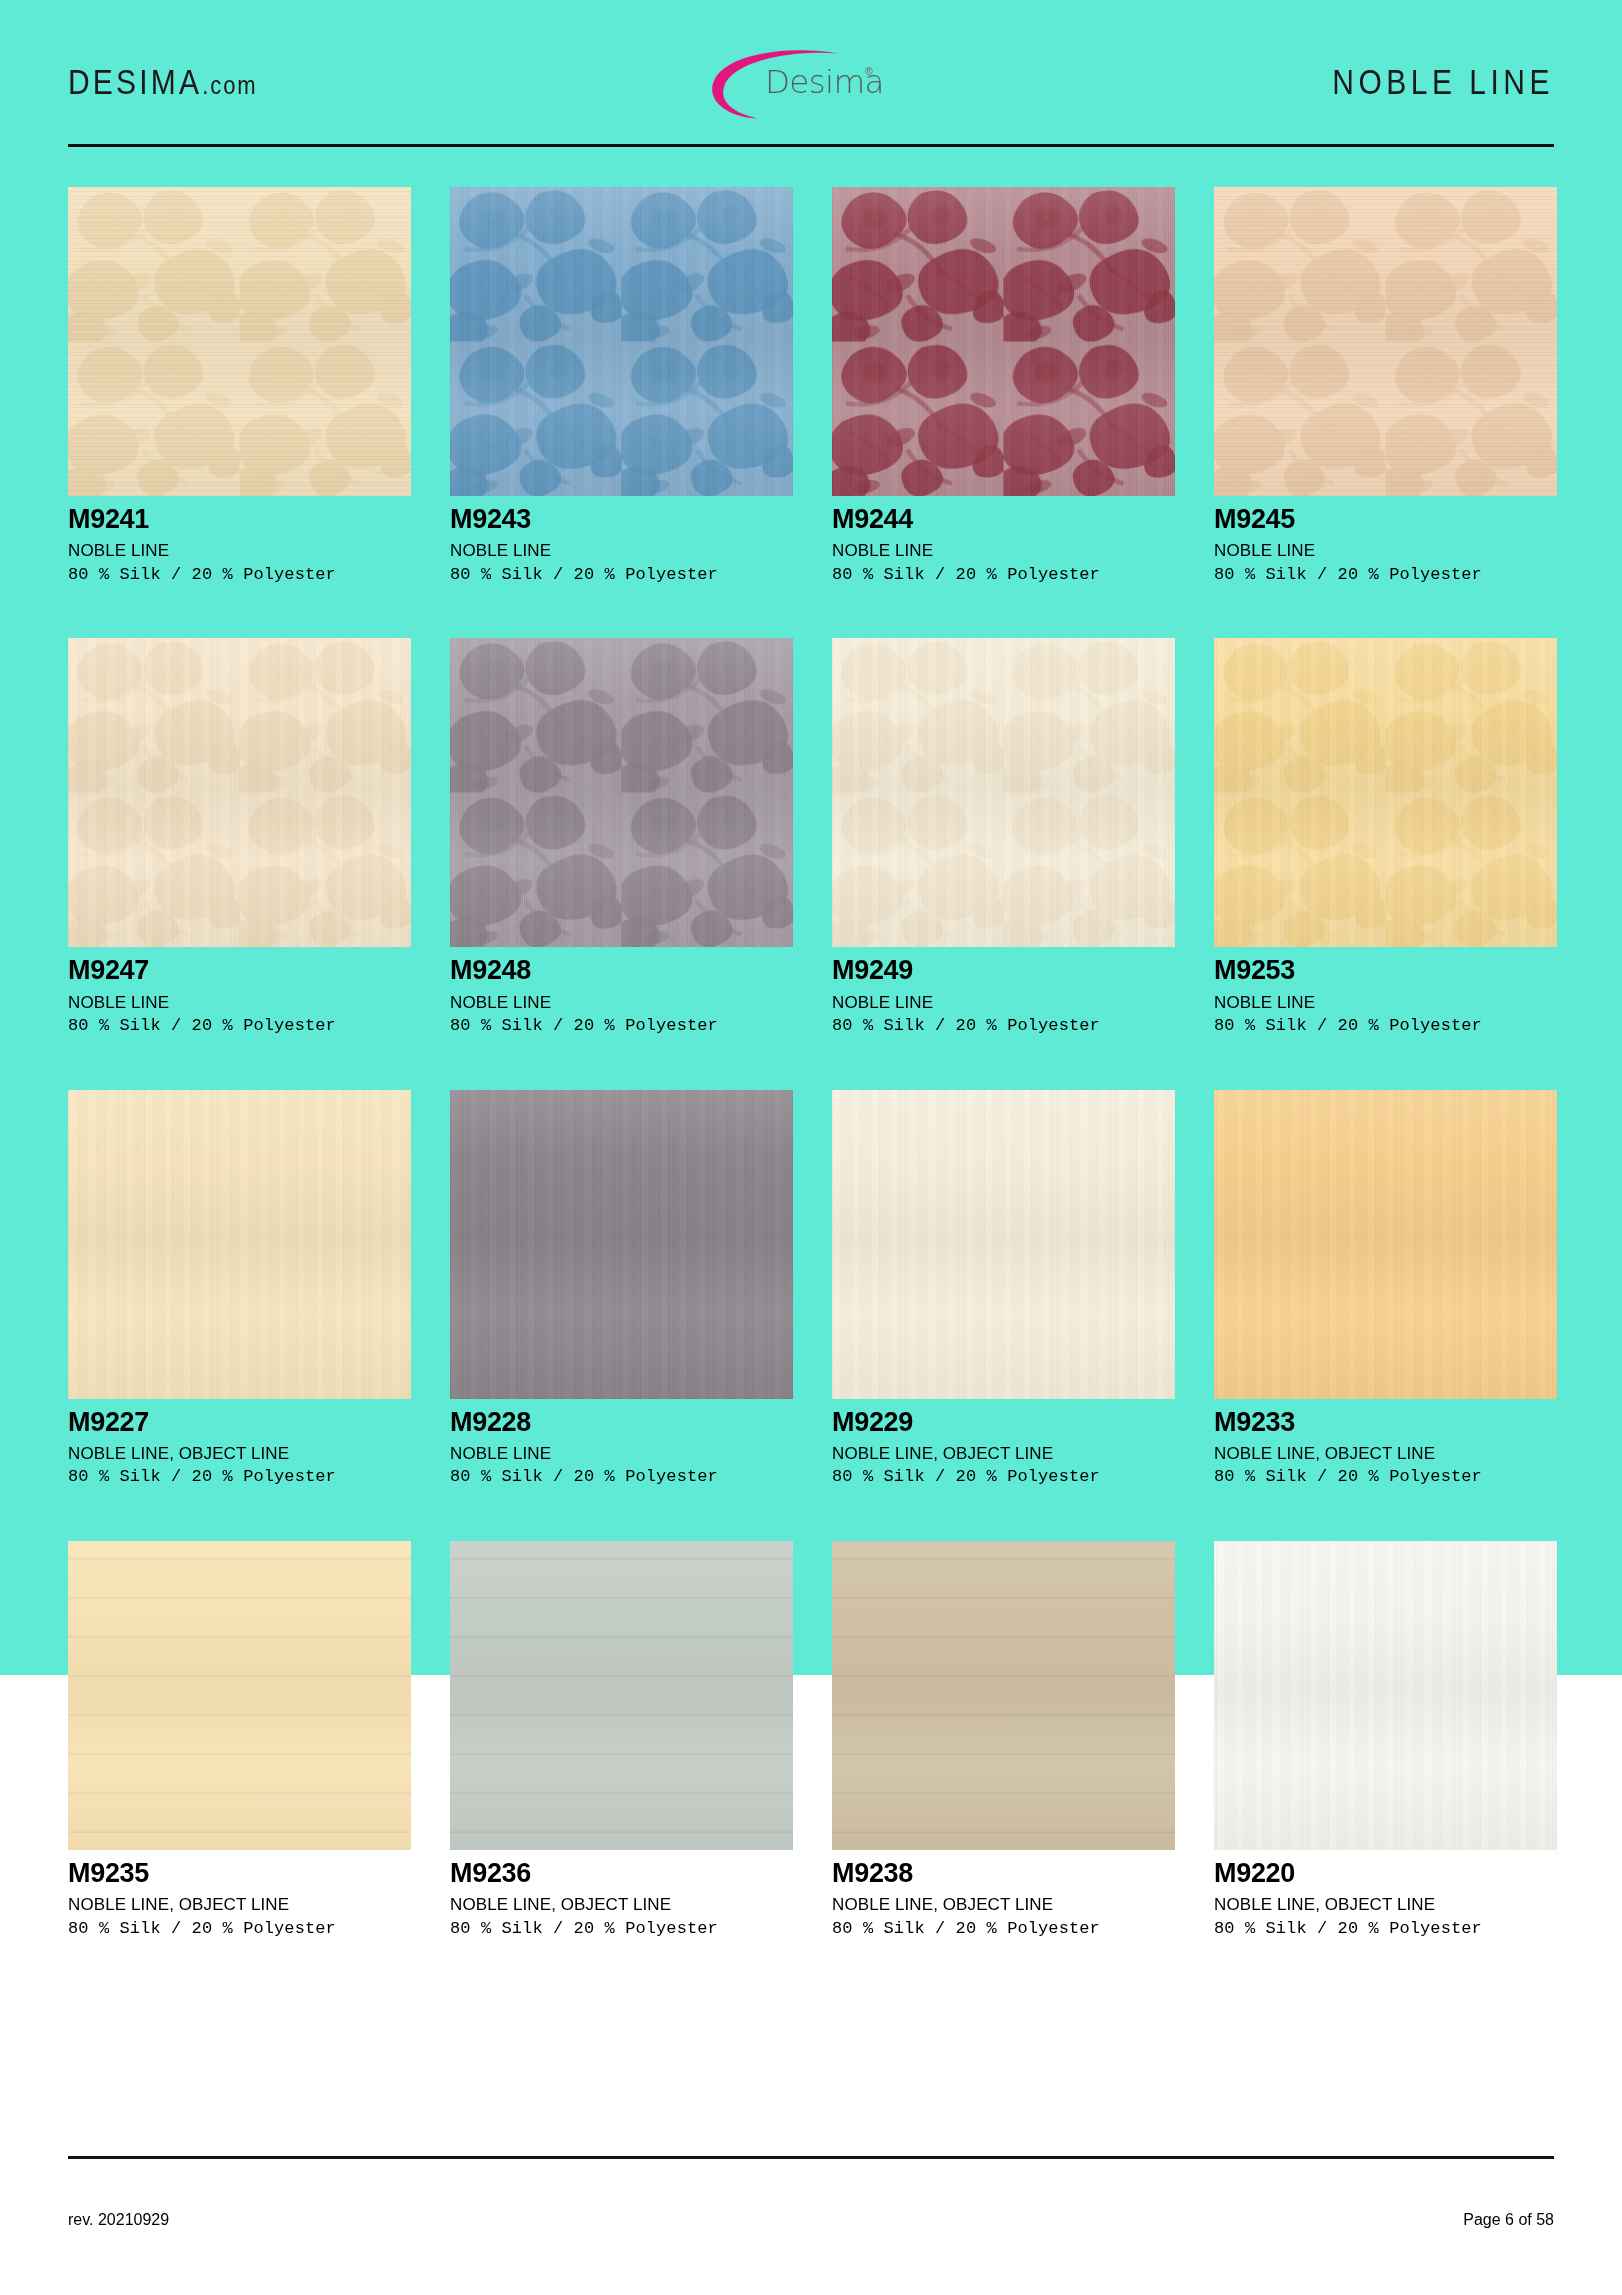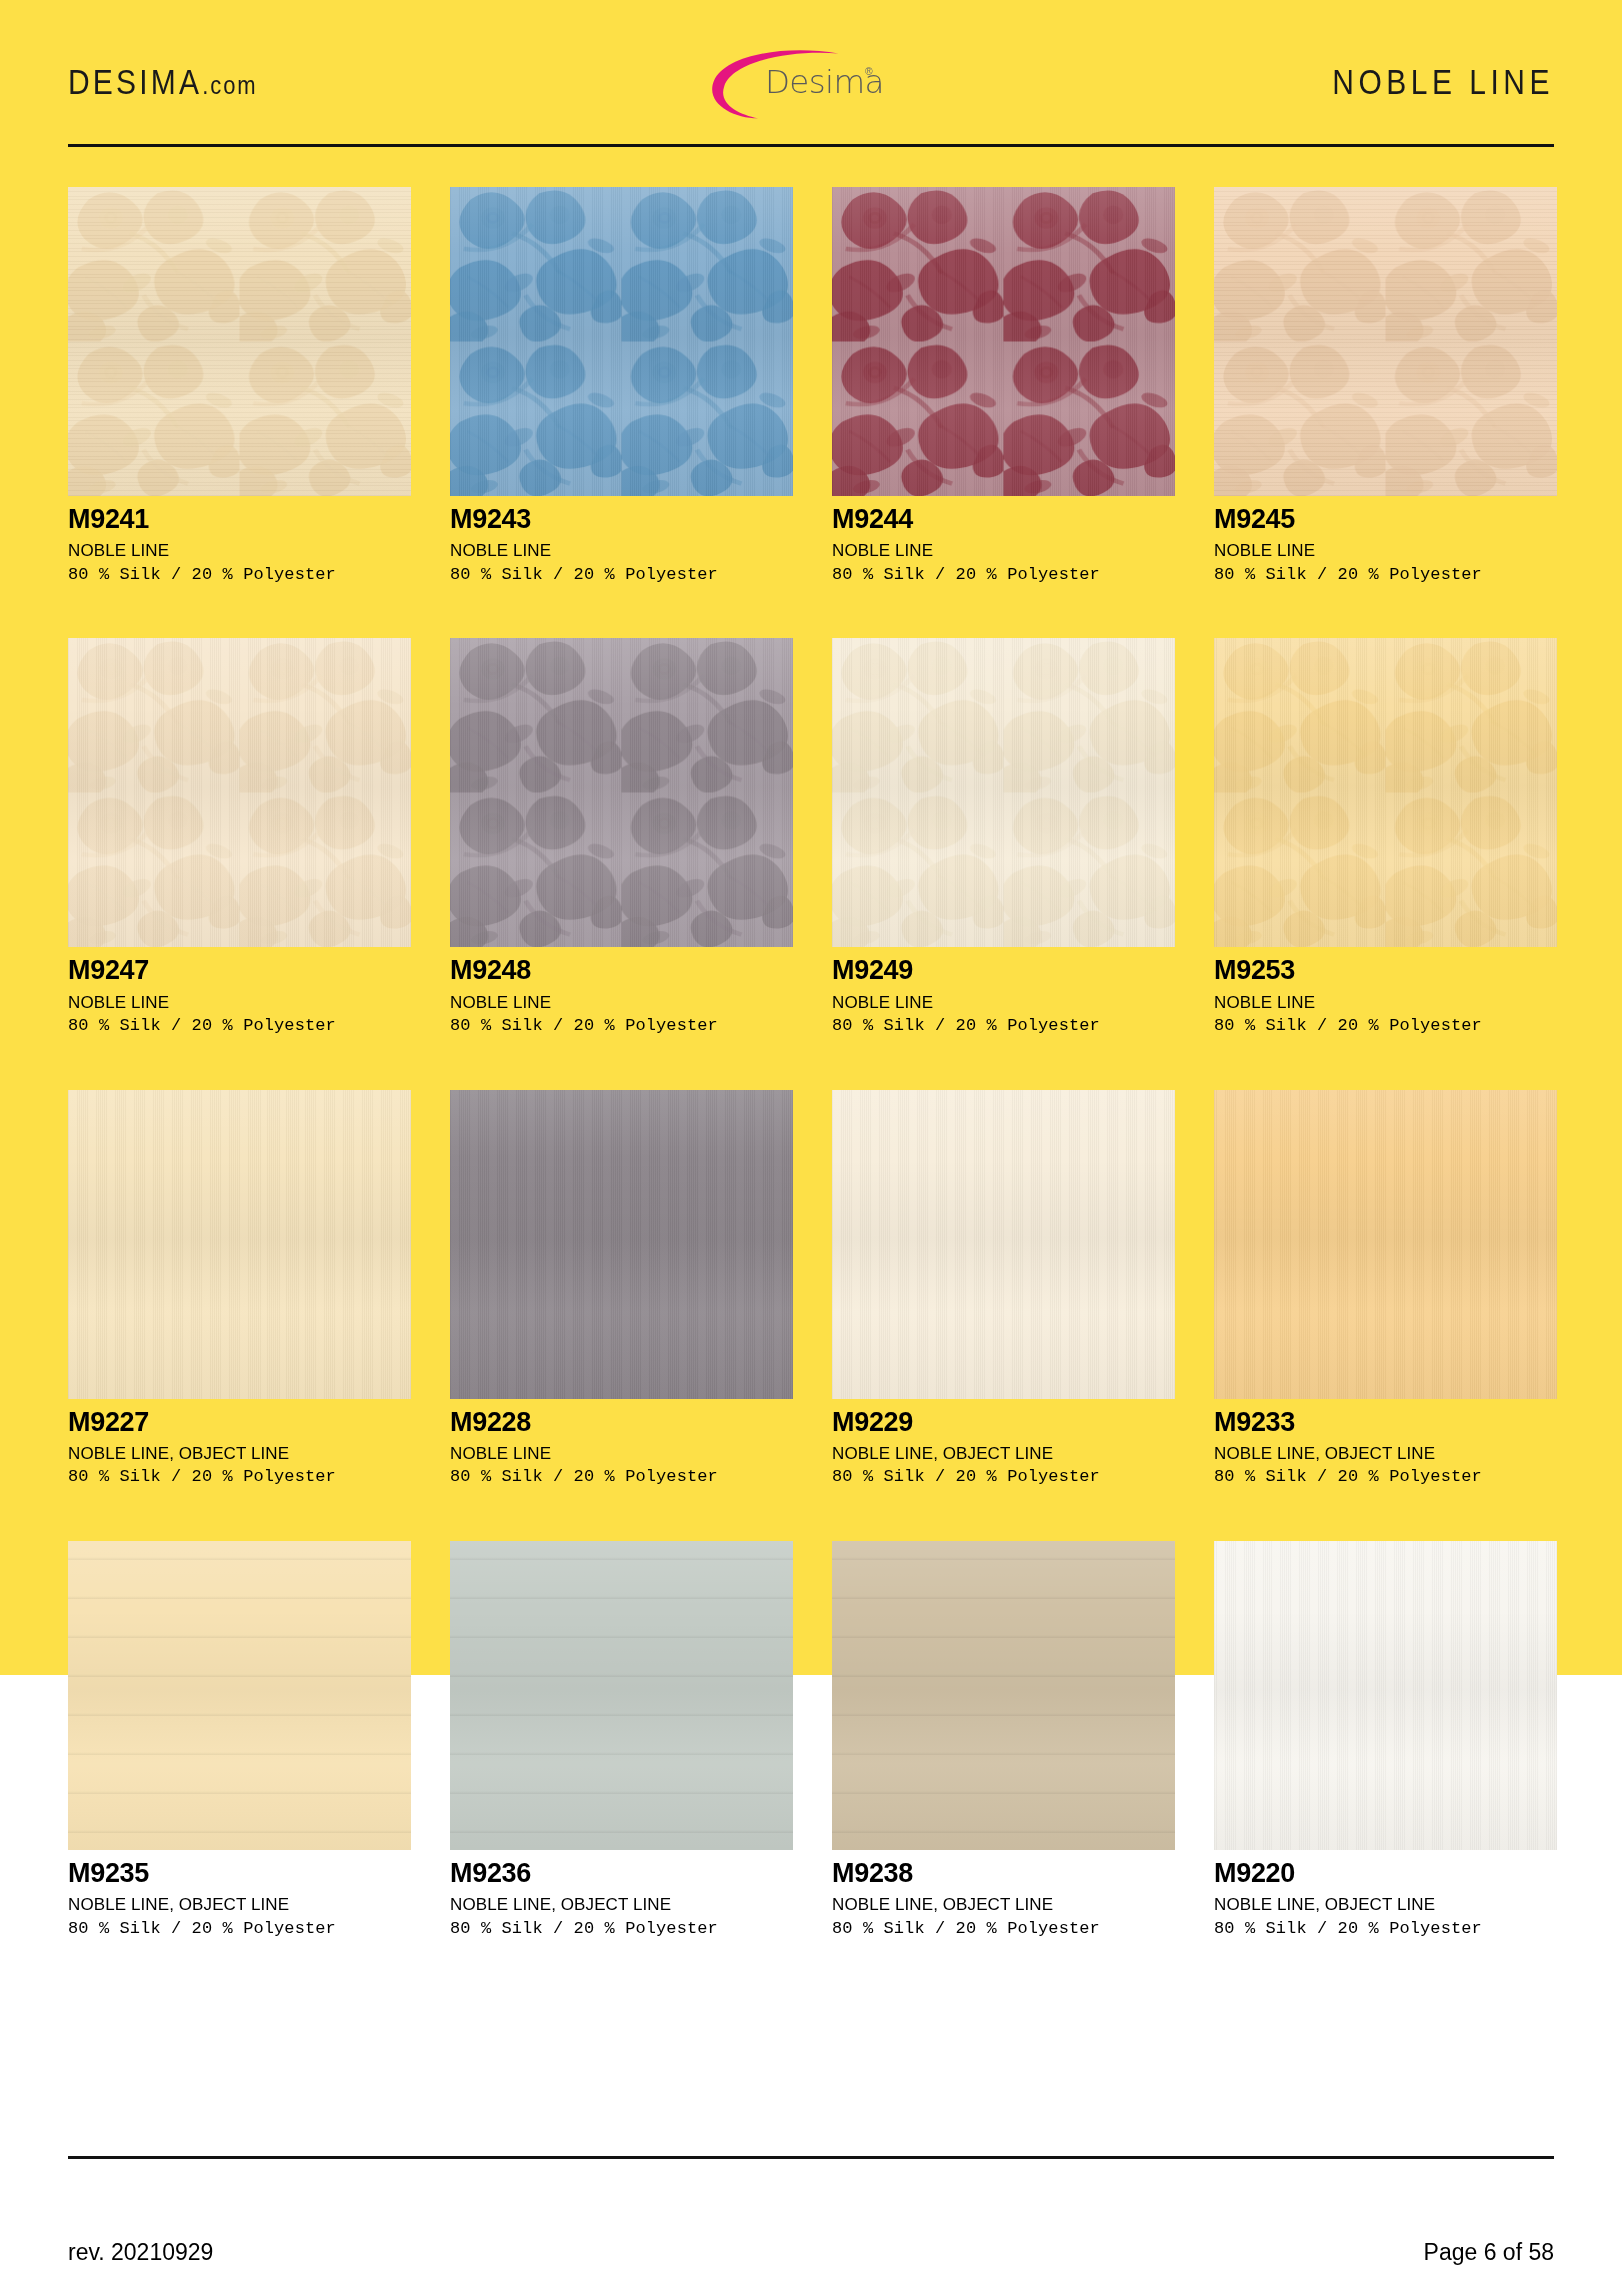--- a/index.html
+++ b/index.html
@@ -5,21 +5,21 @@
   * { margin:0; padding:0; box-sizing:border-box; }
   html, body {
     width:1623px; height:2295px;
     background:#ffffff;
     font-family:"Liberation Sans", sans-serif;
     -webkit-font-smoothing:antialiased;
   }
   .page {
     position:relative;
     width:1623px; height:1675px;
-    background:#fde047;
+    background:#5eead4;
     padding:14px;
   }
 
   
   .header {
     position:absolute;
     left:68px; top:40px;
     width:1486px; height:84px;
     display:flex; align-items:center; justify-content:space-between;
   }
@@ -167,23 +167,22 @@
     letter-spacing:0.1px;
   }
 
   
   .footer {
     position:absolute;
     left:68px; top:2211px;
     width:1486px;
     display:flex; align-items:flex-start; justify-content:space-between;
     font-family:"Liberation Sans", sans-serif;
-    font-size:23px;
+    font-size:16px;
     color:#000000;
-    margin-top:28px;
   }
 </style>
 </head>
 <body>
 
 <div class="page">
 
   <div class="header">
     <div class="brand-left"><span>DESIMA</span><span class="dotcom">.com</span></div>
 

